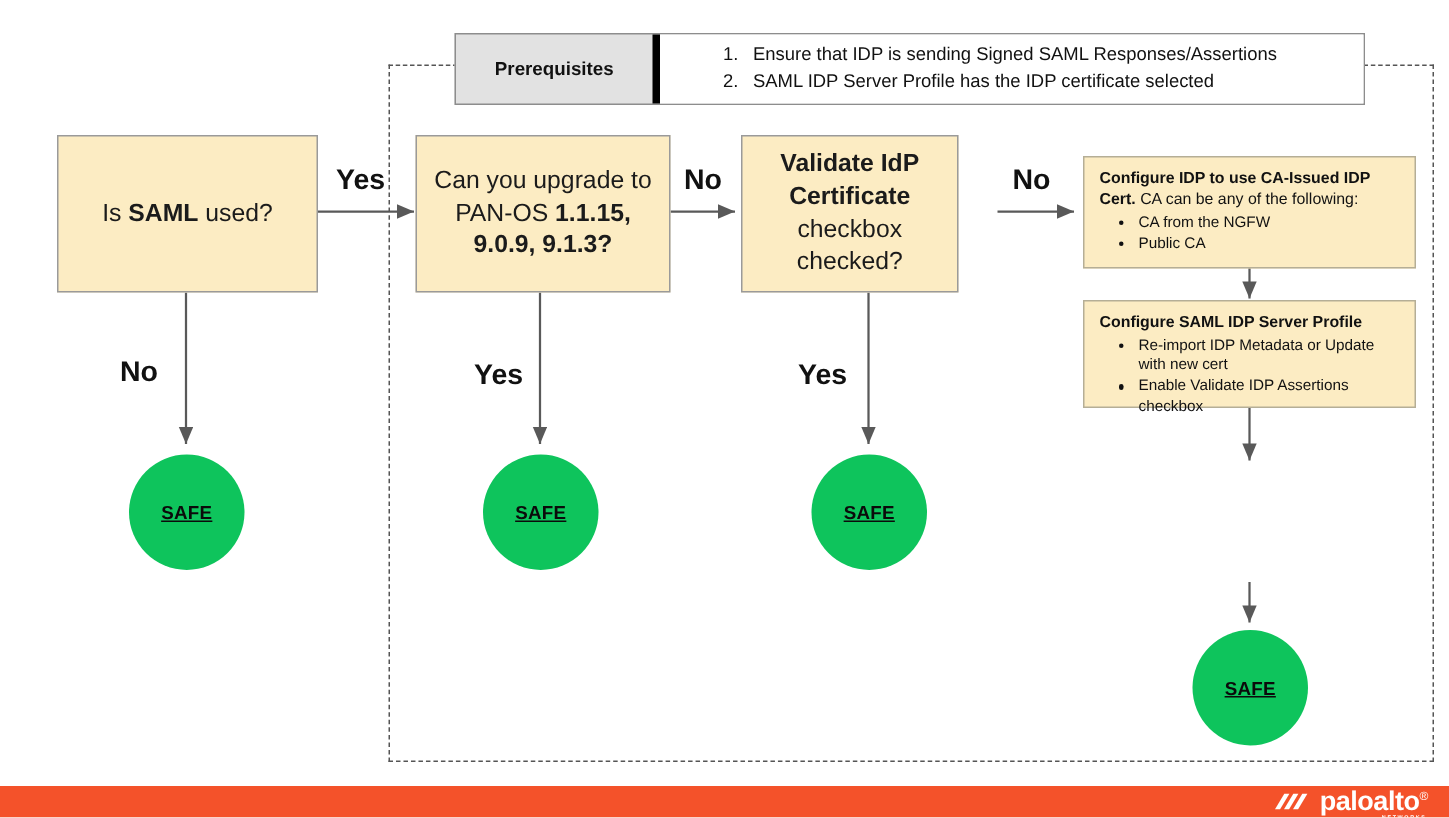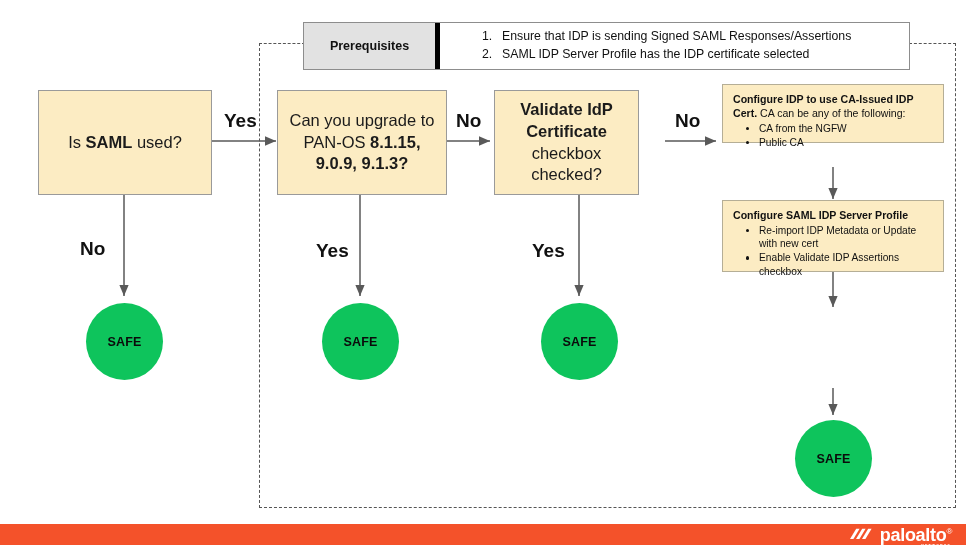--- a/index.html
+++ b/index.html
@@ -44,21 +44,21 @@
   .action li:before{
     content:"";position:absolute;left:-13px;top:5px;
     width:3.4px;height:3.4px;border-radius:50%;background:#111;
   }
 
   
   .safe{
     position:absolute;border-radius:50%;
     background:#0ec45c;
     display:flex;align-items:center;justify-content:center;
-    color:#0b0b0b;font-weight:bold;font-size:12.5px;letter-spacing:.2px;
+    color:#0b0b0b;font-weight:bold;font-size:12.5px;letter-spacing:.2px;text-decoration:underline;
   }
 
   
   .edge-label{
     position:absolute;font-weight:bold;font-size:19px;color:#111;
     white-space:nowrap;
   }
 
   
   .prereq{
@@ -163,34 +163,34 @@
 
   <div class="node decision" style="left:38px;top:90px;width:174px;height:105px;">
     <div>
       <span>Is </span><b>SAML</b><span> used?</span>
     </div>
   </div>
 
   <div class="node decision" style="left:277px;top:90px;width:170px;height:105px;">
     <div>
       <span>Can you upgrade to</span><br>
-      <span>PAN-OS </span><b>8.1.15,</b><br>
+      <span>PAN-OS </span><b>1.1.15,</b><br>
       <b>9.0.9, 9.1.3?</b>
     </div>
   </div>
 
   <div class="node decision" style="left:494px;top:90px;width:145px;height:105px;">
     <div>
       <b>Validate IdP</b><br>
       <b>Certificate</b><span> checkbox</span><br>
       <span>checked?</span>
     </div>
   </div>
 
-  <div class="node action" style="left:722px;top:84px;width:222px;height:59px;">
+  <div class="node action" style="left:722px;top:104px;width:222px;height:75px;">
     <span class="atitle"><span>Configure IDP to use CA-Issued IDP Cert.</span><span class="reg"> CA can be any of the following:</span></span>
     <ul>
       <li>CA from the NGFW</li>
       <li>Public CA</li>
     </ul>
   </div>
 
   <div class="node action" style="left:722px;top:200px;width:222px;height:72px;">
     <span class="atitle"><span>Configure SAML IDP Server Profile</span><span class="reg"></span></span>
     <ul>

